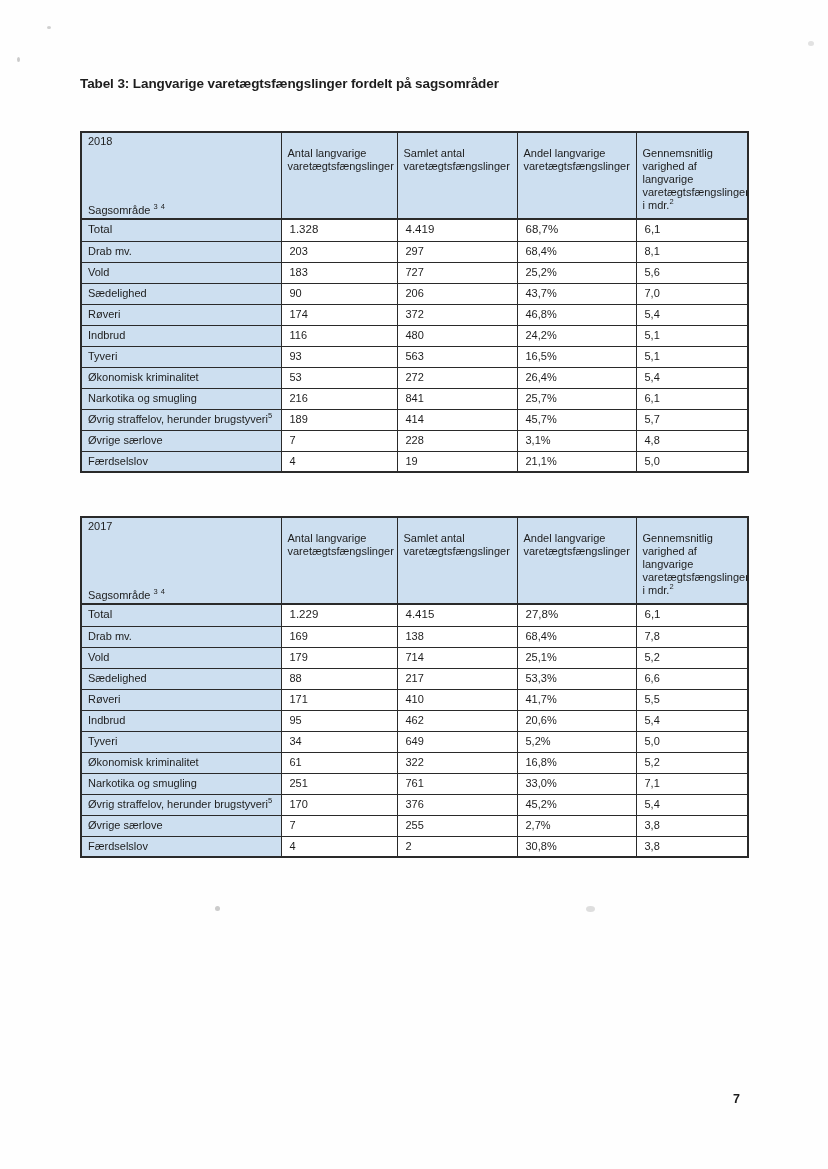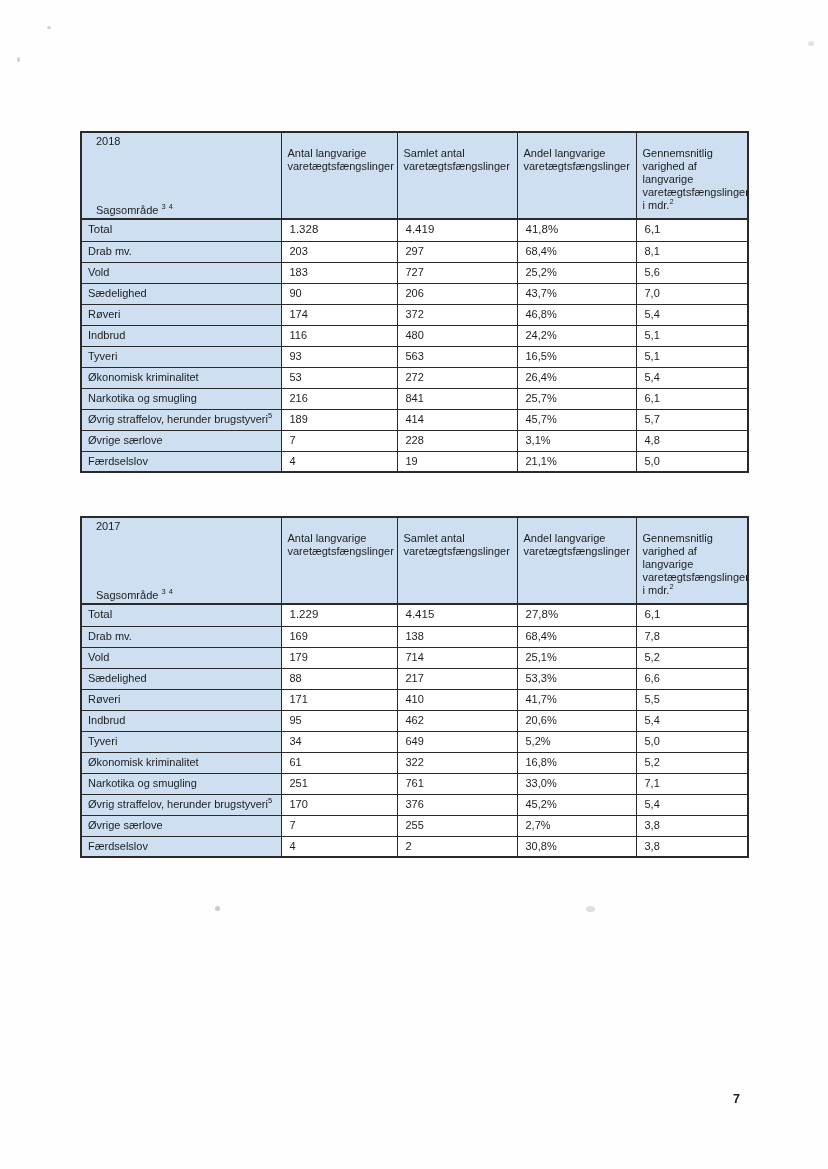--- a/index.html
+++ b/index.html
@@ -35,21 +35,21 @@
     overflow:hidden;
     font-weight:normal;
     text-align:left;
   }
   .header-row th{
     background:var(--blue);
     height:70px;
     border-bottom:2px solid var(--line);
   }
   .corner-cell{
-    padding:2px 4px 1px 14px;
+    padding:2px 4px 1px 6px;
   }
   .corner-inner{
     display:flex;flex-direction:column;justify-content:space-between;height:100%;
   }
   .col-head{padding:14px 3px 1px 6px;}
   .label-cell{
     background:var(--blue);
     padding:3px 4px 2px 6px;
   }
   .value-cell{
@@ -69,20 +69,21 @@
   .sp2{left:17px;top:57px;width:3px;height:5px;background:#a8a8a8;opacity:.6;}
   .sp3{left:215px;top:906px;width:5px;height:5px;background:#9a9a9a;opacity:.5;}
   .sp4{left:586px;top:906px;width:9px;height:6px;background:#bdbdbd;opacity:.5;}
   .sp5{left:808px;top:41px;width:6px;height:5px;background:#cfcfcf;opacity:.6;}
 </style>
 </head>
 <body>
 
 <div class="doc-page">
 
+  <h1 class="title">Tabel 3: Langvarige varetægtsfængslinger fordelt på sagsområder</h1>
 
   <table class="stat-table" id="table-2018">
     <colgroup>
       <col style="width:200px">
         <col style="width:116px">
         <col style="width:120px">
         <col style="width:119px">
         <col style="width:112px">
     </colgroup>
     <thead>
@@ -97,21 +98,21 @@
         <th class="col-head"><span>Samlet antal varetægtsfængslinger</span><sup></sup></th>
         <th class="col-head"><span>Andel langvarige varetægtsfængslinger</span><sup></sup></th>
         <th class="col-head"><span>Gennemsnitlig varighed af langvarige varetægtsfængslinger i mdr.</span><sup>2</sup></th>
       </tr>
     </thead>
     <tbody>
         <tr class="total-row">
           <td class="label-cell">Total</td>
           <td class="value-cell">1.328</td>
           <td class="value-cell">4.419</td>
-          <td class="value-cell">41,8%</td>
+          <td class="value-cell">68,7%</td>
           <td class="value-cell">6,1</td>
         </tr>
         <tr>
           <td class="label-cell">Drab mv.</td>
           <td class="value-cell">203</td>
           <td class="value-cell">297</td>
           <td class="value-cell">68,4%</td>
           <td class="value-cell">8,1</td>
         </tr>
         <tr>

